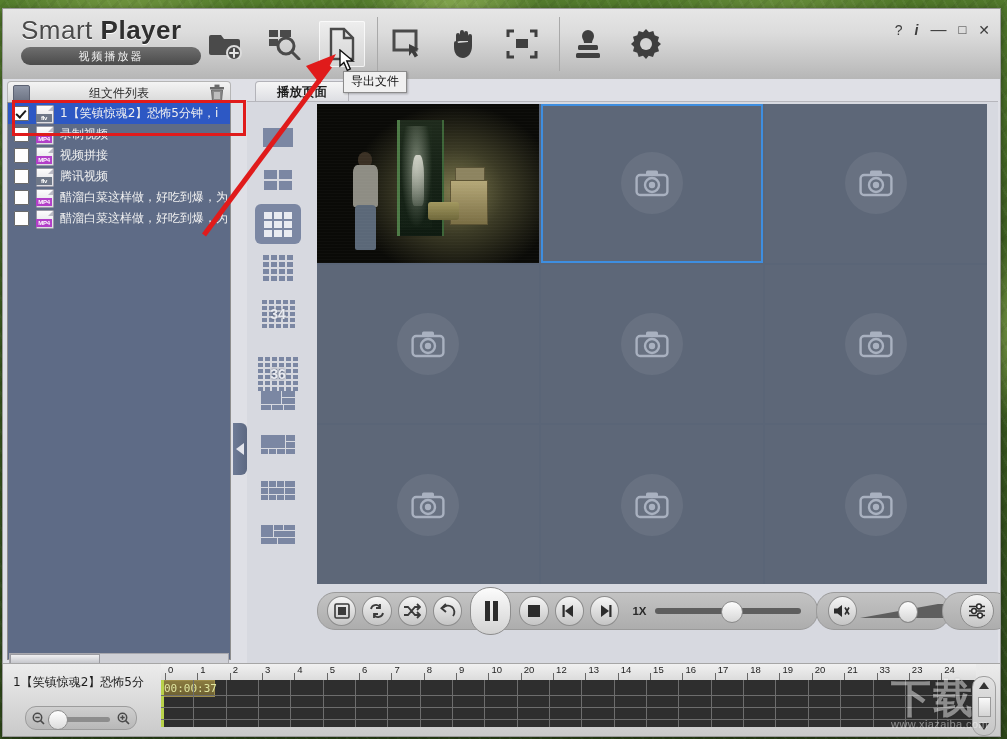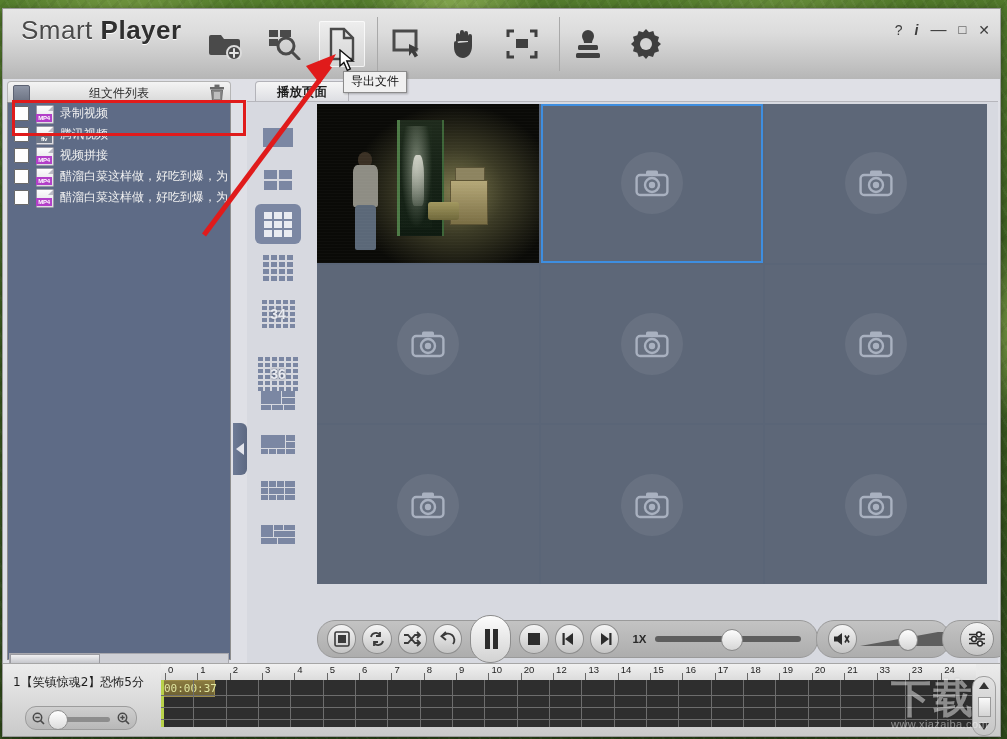--- a/index.html
+++ b/index.html
@@ -218,21 +218,21 @@
     background:linear-gradient(180deg,#b5a878,#7a6e44);border:1px solid #5d5434;}
   .vf-crate2{position:absolute;left:50%;top:62%;width:14%;height:11%;
     background:linear-gradient(180deg,#a2985f,#6e673a);border-radius:3px;}
   .vf-panel{position:absolute;left:62%;top:40%;width:13%;height:12%;
     background:#8d8460;border:1px solid #5a5336;}
   .vf-noise{position:absolute;inset:0;
     background:repeating-linear-gradient(0deg,rgba(255,255,255,.02) 0 1px,rgba(0,0,0,0) 1px 3px);}
 
   
   #controlbar{
-    position:absolute;left:70px;top:516px;width:670px;height:40px;text-decoration:underline;
+    position:absolute;left:70px;top:488px;width:670px;height:40px;text-decoration:underline;
   }
   .cgroup{
     position:absolute;height:36px;border-radius:18px;
     background:linear-gradient(180deg,#c3c3c3,#adadad);
     border:1px solid #9a9a9a;display:flex;align-items:center;
   }
   .cbtn{
     width:28px;height:28px;border-radius:50%;margin:0 3px;
     background:linear-gradient(180deg,#f5f5f5,#c5c5c5);
     border:1px solid #8d8d8d;
@@ -303,20 +303,21 @@
 
 <div id="window">
 
   <div id="titlebar">
 
     <div id="brand">
       <div class="logo">
         <span>Smart</span>
         <b>Player</b>
       </div>
+      <div class="sub">视频播放器</div>
     </div>
 
     <div class="tbtn" style="left:200px">
       <span>
         <svg width="34" height="30" viewBox="0 0 34 30">
           <path d="M2 6h10l3 4h14a2 2 0 0 1 2 2v12a2 2 0 0 1-2 2H2a2 2 0 0 1-2-2V8a2 2 0 0 1 2-2z" fill="#4a4a4a"></path>
           <circle cx="25" cy="24" r="7" fill="#4a4a4a" stroke="#dcdcdc" stroke-width="2"></circle>
           <path d="M25 20v8M21 24h8" stroke="#e4e4e4" stroke-width="2" stroke-linecap="round"></path>
         </svg>
       </span>
@@ -419,43 +420,51 @@
           <svg width="16" height="18" viewBox="0 0 16 18">
             <rect x="1" y="3" width="14" height="2.4" fill="#6a6a6a"></rect>
             <rect x="5.5" y="0.6" width="5" height="2.4" fill="#6a6a6a"></rect>
             <path d="M2.5 6h11l-1 11h-9z" fill="#8a8a8a" stroke="#6a6a6a" stroke-width="1"></path>
             <path d="M6 8v7M8 8v7M10 8v7" stroke="#e9e9e9" stroke-width="1.1"></path>
           </svg>
         </div>
       </div>
 
       <div id="lp-list">
+          <div class="frow sel">
+            <span class="chk"></span>
+            <span class="ficon">
+              <span class="ftype"></span>
+              <span class="ftag flv">flv</span>
+            </span>
+            <span class="flabel">1【笑镇惊魂2】恐怖5分钟，i</span>
+          </div>
           <div class="frow">
             <span class="chk"></span>
             <span class="ficon">
               <span class="ftype"></span>
               <span class="ftag mp4">MP4</span>
             </span>
             <span class="flabel">录制视频</span>
           </div>
           <div class="frow">
             <span class="chk"></span>
             <span class="ficon">
               <span class="ftype"></span>
-              <span class="ftag flv">flv</span>
+              <span class="ftag mp4">MP4</span>
             </span>
-            <span class="flabel">腾讯视频</span>
+            <span class="flabel">视频拼接</span>
           </div>
           <div class="frow">
             <span class="chk"></span>
             <span class="ficon">
               <span class="ftype"></span>
-              <span class="ftag mp4">MP4</span>
+              <span class="ftag flv">flv</span>
             </span>
-            <span class="flabel">视频拼接</span>
+            <span class="flabel">腾讯视频</span>
           </div>
           <div class="frow">
             <span class="chk"></span>
             <span class="ficon">
               <span class="ftype"></span>
               <span class="ftag mp4">MP4</span>
             </span>
             <span class="flabel">醋溜白菜这样做，好吃到爆，为</span>
           </div>
           <div class="frow">

